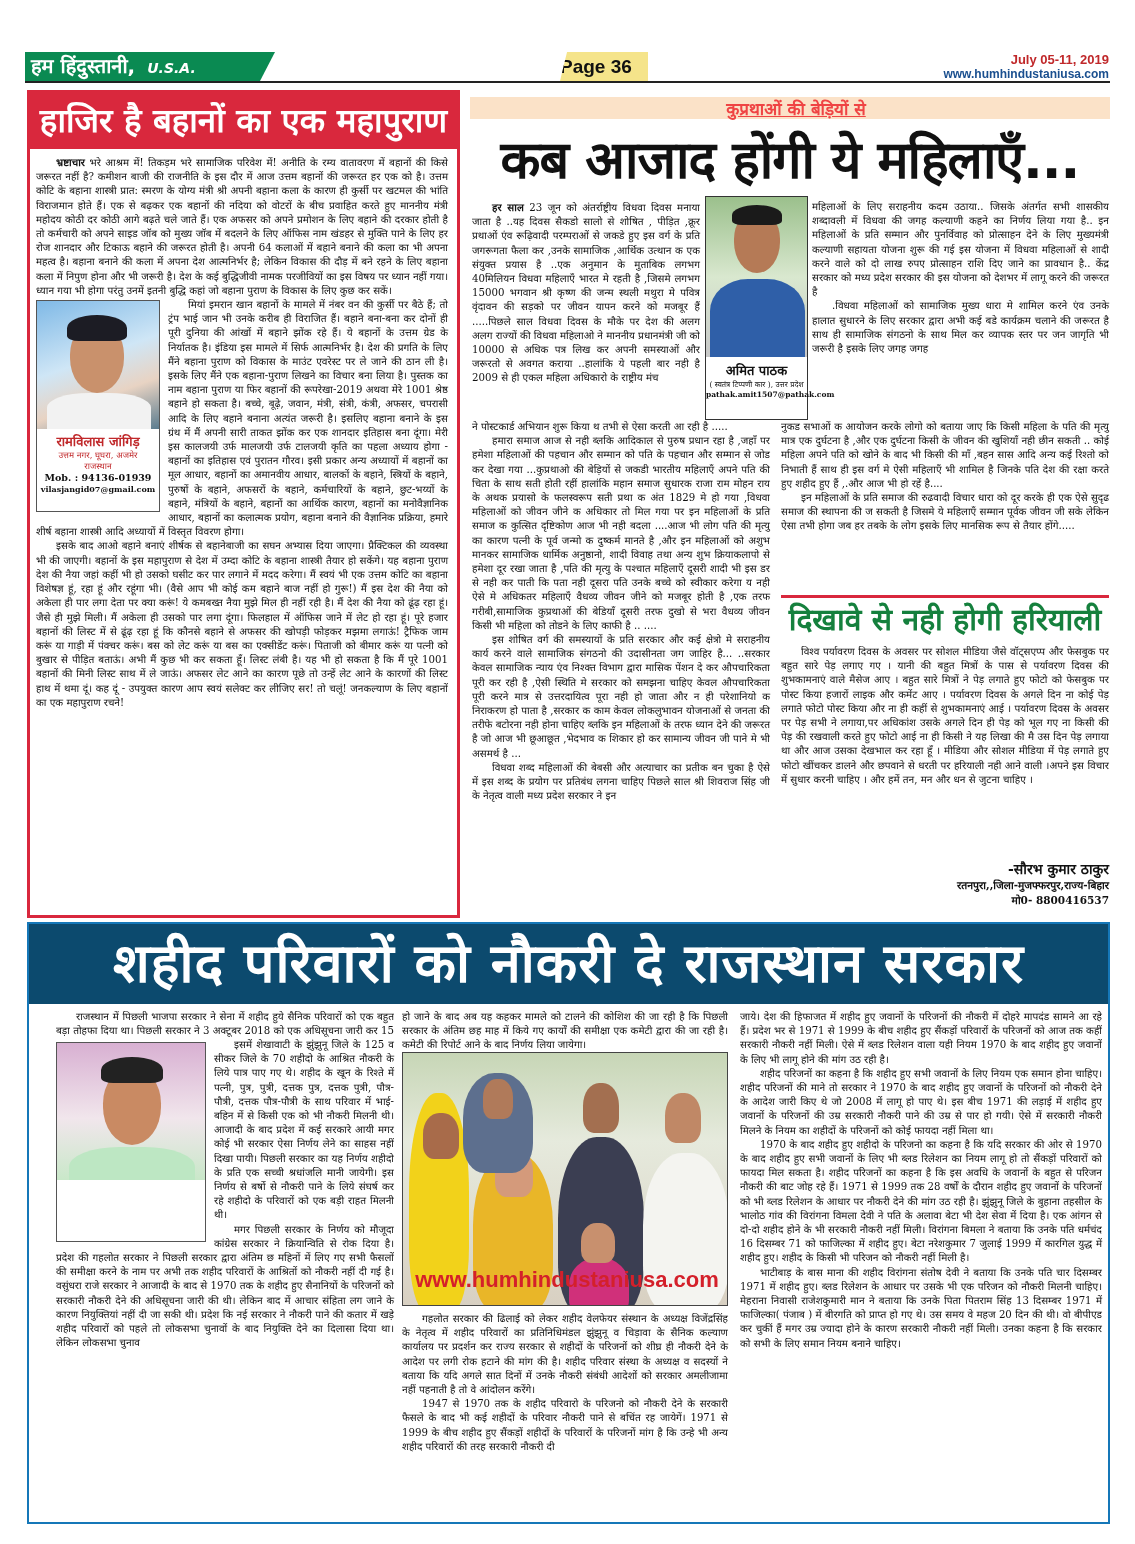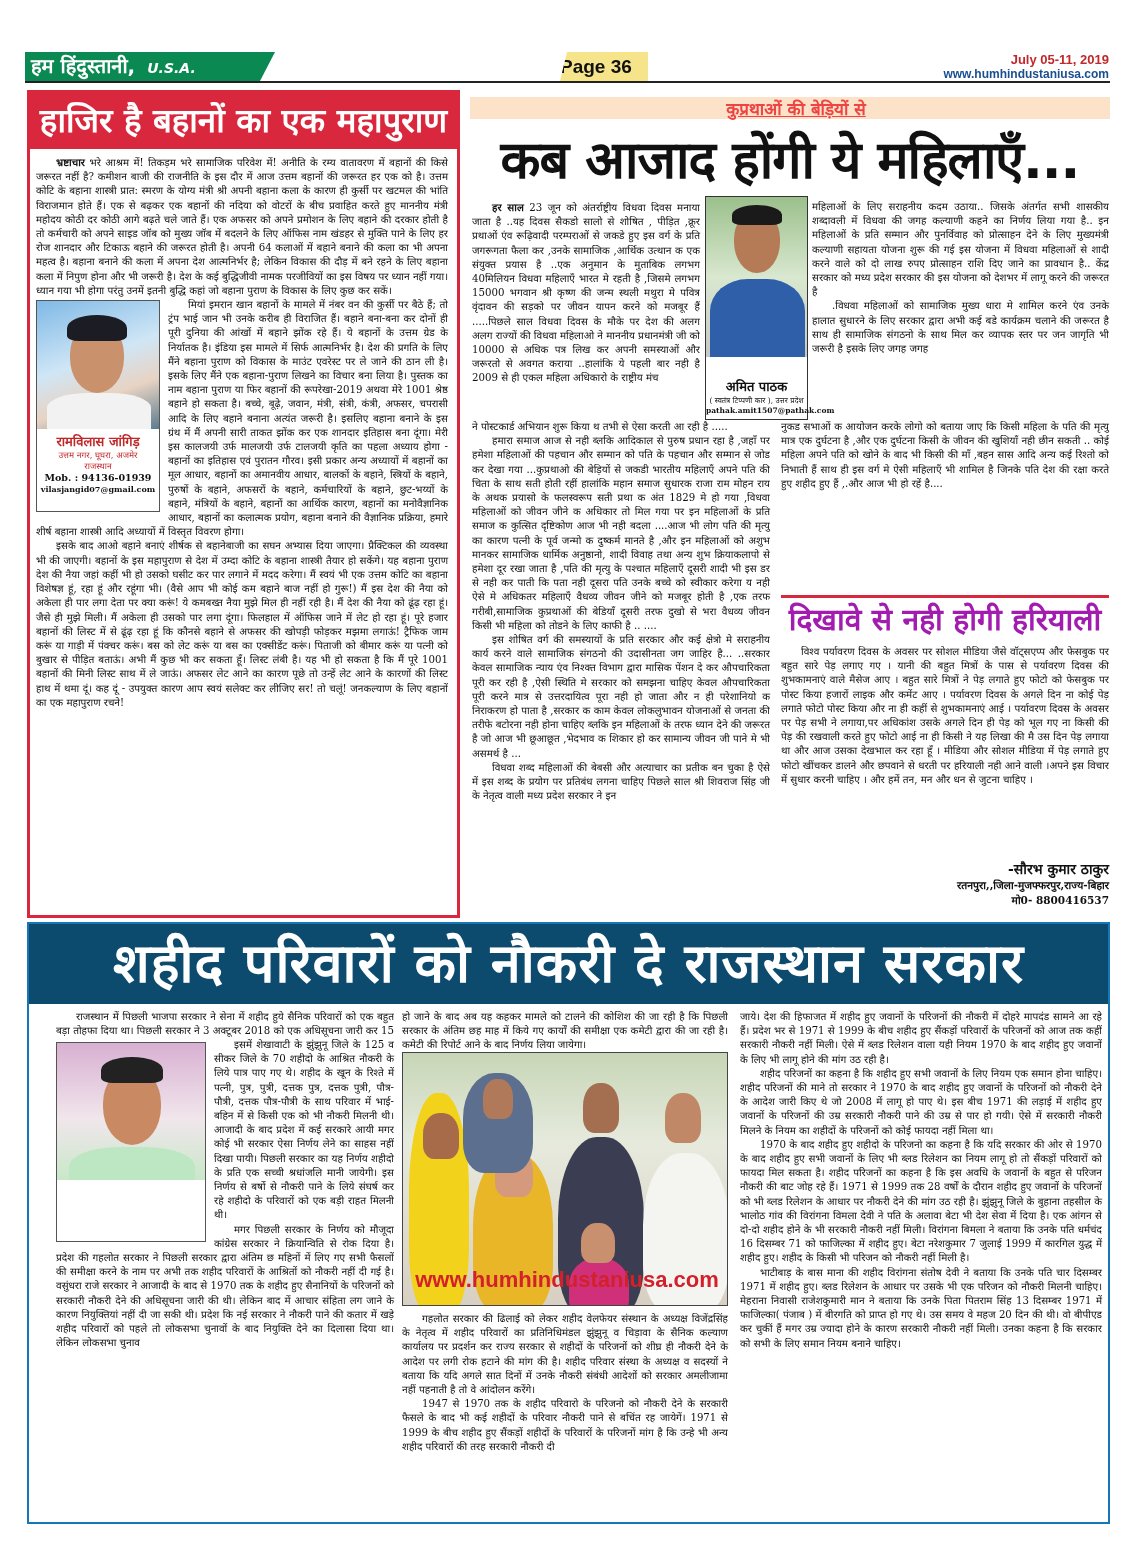--- a/index.html
+++ b/index.html
@@ -36,31 +36,31 @@
 
 #kup-band{left:470px;top:97px;width:640px;height:22px;background:#fbe2c8}
 #kup-sub{left:470px;top:95px;width:652px;text-align:center;font-family:"DejaVu Sans",sans-serif;font-weight:bold;font-size:17px;line-height:28px;color:#ef4444;text-decoration:underline}
 #kup-title{left:470px;top:128px;width:640px;text-align:center;font-family:"DejaVu Sans",sans-serif;font-weight:bold;font-size:52px;line-height:64px;color:#111;letter-spacing:-1px}
 #kup-col1{left:472px;top:200px;width:228px}
 #kup-photo{left:705px;top:196px;width:103px;height:224px;border:1px solid #333;background:#fff}
 #kup-photo .img{height:160px;background:linear-gradient(180deg,#9bc08c 0%,#d9e8cf 50%,#c8c8c8 100%);position:relative;overflow:hidden}
 #kup-photo .face{position:absolute;left:28px;top:14px;width:46px;height:62px;border-radius:45% 45% 50% 50%;background:#b57a56}
 #kup-photo .hair{position:absolute;left:26px;top:8px;width:50px;height:20px;border-radius:50% 50% 20% 20%;background:#1a1a1a}
 #kup-photo .shirt{position:absolute;left:4px;top:82px;width:95px;height:80px;border-radius:40% 40% 0 0;background:#2f5fa8}
-#kup-photo .cap{text-align:center;padding-top:20px}
+#kup-photo .cap{text-align:center;padding-top:4px}
 #kup-photo .cap-name{color:#111;font-size:13px}
 #kup-photo .cap-sub{color:#111;font-size:7.5px}
 #kup-photo .cap-mail{font-size:7.5px}
 #kup-col3a{left:812px;top:200px;width:297px}
 #kup-bottom{left:472px;top:420px;width:298px}
 #kup-right-b{left:781px;top:420px;width:328px}
 
 
 #dik-rule{left:781px;top:595px;width:328px;height:3px;background:#d9283d}
-#dik-title{left:781px;top:600px;width:328px;font-family:"DejaVu Sans",sans-serif;font-weight:bold;font-size:30px;line-height:40px;color:#a21caf;text-align:center}
+#dik-title{left:781px;top:600px;width:328px;font-family:"DejaVu Sans",sans-serif;font-weight:bold;font-size:30px;line-height:40px;color:#15803d;text-align:center}
 #dik-body{left:781px;top:645px;width:328px}
 #dik-author{left:781px;top:860px;width:328px;text-align:right}
 #dik-author .n{font-weight:bold;font-size:14px;line-height:18px}
 #dik-author .l{font-size:10.5px;line-height:15px;font-weight:bold}
 
 
 #sh-box{left:27px;top:922px;width:1083px;height:602px;border:2px solid #1577b8}
 #sh-head{left:29px;top:924px;width:1079px;height:80px;background:#0c4a6e;color:#fff;font-family:"DejaVu Sans",sans-serif;font-weight:bold;font-size:54px;line-height:80px;text-align:center;letter-spacing:1px}
 #sh-col1{left:56px;top:1010px;width:338px}
 #sh-photo{float:left;width:150px;height:200px;margin:4px 8px 2px 0;border:1px solid #555;background:#fff}
@@ -135,20 +135,21 @@
   <p class="ind">.विधवा महिलाओं को सामाजिक मुख्य धारा मे शामिल करने एंव उनके हालात सुधारने के लिए सरकार द्वारा अभी कई बडे कार्यक्रम चलाने की जरूरत है साथ ही सामाजिक संगठनो के साथ मिल कर व्यापक स्तर पर जन जागृति भी जरूरी है इसके लिए जगह जगह</p>
 </div>
 <div class="abs" id="kup-bottom">
   <p>ने पोस्टकार्ड अभियान शुरू किया थ तभी से ऐसा करती आ रही है .....</p>
   <p class="ind">हमारा समाज आज से नही ब्लकि आदिकाल से पुरुष प्रधान रहा है ,जहाँ पर हमेशा महिलाओं की पहचान और सम्मान को पति के पहचान और सम्मान से जोड कर देखा गया ...कुप्रथाओ की बेड़ियों से जकडी भारतीय महिलाएँ अपने पति की चिता के साथ सती होती रहीं हालांकि महान समाज सुधारक राजा राम मोहन राय के अथक प्रयासो के फलस्वरूप सती प्रथा क अंत 1829 मे हो गया ,विधवा महिलाओं को जीवन जीने क अधिकार तो मिल गया पर इन महिलाओं के प्रति समाज क कुत्सित दृष्टिकोण आज भी नही बदला ....आज भी लोग पति की मृत्यु का कारण पत्नी के पूर्व जन्मो क दुष्कर्म मानते है ,और इन महिलाओं को अशुभ मानकर सामाजिक धार्मिक अनुष्ठानो, शादी विवाह तथा अन्य शुभ क्रियाकलापो से हमेशा दूर रखा जाता है ,पति की मृत्यु के पश्चात महिलाएँ दूसरी शादी भी इस डर से नही कर पाती कि पता नही दूसरा पति उनके बच्चे को स्वीकार करेगा य नही ऐसे मे अधिकतर महिलाएँ वैधव्य जीवन जीने को मजबूर होती है ,एक तरफ गरीबी,सामाजिक कुप्रथाओं की बेडियाँ दूसरी तरफ दुखो से भरा वैधव्य जीवन किसी भी महिला को तोडने के लिए काफी है .. ....</p>
   <p class="ind">इस शोषित वर्ग की समस्यायों के प्रति सरकार और कई क्षेत्रो मे सराहनीय कार्य करने वाले सामाजिक संगठनो की उदासीनता जग जाहिर है... ..सरकार केवल सामाजिक न्याय एंव निश्क्त विभाग द्वारा मासिक पेंशन दे कर औपचारिकता पूरी कर रही है ,ऐसी स्थिति मे सरकार को समझना चाहिए केवल औपचारिकता पूरी करने मात्र से उत्तरदायित्व पूरा नही हो जाता और न ही परेशानियो क निराकरण हो पाता है ,सरकार क काम केवल लोकलुभावन योजनाओं से जनता की तरीफे बटोरना नही होना चाहिए ब्लकि इन महिलाओं के तरफ ध्यान देने की जरूरत है जो आज भी छूआछूत ,भेदभाव क शिकार हो कर सामान्य जीवन जी पाने मे भी असमर्थ है ...</p>
   <p class="ind">विधवा शब्द महिलाओं की बेबसी और अत्याचार का प्रतीक बन चुका है ऐसे में इस शब्द के प्रयोग पर प्रतिबंध लगना चाहिए पिछले साल श्री शिवराज सिंह जी के नेतृत्व वाली मध्य प्रदेश सरकार ने इन</p>
 </div>
 <div class="abs" id="kup-right-b">
   <p>नुकड सभाओं क आयोजन करके लोगो को बताया जाए कि किसी महिला के पति की मृत्यु मात्र एक दुर्घटना है ,और एक दुर्घटना किसी के जीवन की खुशियाँ नही छीन सकती .. कोई महिला अपने पति को खोने के बाद भी किसी की माँ ,बहन सास आदि अन्य कई रिश्तो को निभाती हैं साथ ही इस वर्ग मे ऐसी महिलाएँ भी शामिल है जिनके पति देश की रक्षा करते हुए शहीद हुए हैं ,.और आज भी हो रहें है....</p>
+  <p class="ind">इन महिलाओं के प्रति समाज की रुढवादी विचार धारा को दूर करके ही एक ऐसे सुदृढ समाज की स्थापना की ज सकती है जिसमे ये महिलाएँ सम्मान पूर्वक जीवन जी सके लेकिन ऐसा तभी होगा जब हर तबके के लोग इसके लिए मानसिक रूप से तैयार होंगे.....</p>
 </div>
 
 <div class="abs" id="dik-rule"></div>
 <div class="abs" id="dik-title">दिखावे से नही होगी हरियाली</div>
 <div class="abs" id="dik-body">
   <p class="ind">विश्व पर्यावरण दिवस के अवसर पर सोशल मीडिया जैसे वॉट्सएप्प और फेसबुक पर बहुत सारे पेड़ लगाए गए । यानी की बहुत मित्रों के पास से पर्यावरण दिवस की शुभकामनाएं वाले मैसेज आए । बहुत सारे मित्रों ने पेड़ लगाते हुए फोटो को फेसबुक पर पोस्ट किया हजारों लाइक और कमेंट आए । पर्यावरण दिवस के अगले दिन ना कोई पेड़ लगाते फोटो पोस्ट किया और ना ही कहीं से शुभकामनाएं आई । पर्यावरण दिवस के अवसर पर पेड़ सभी ने लगाया,पर अधिकांश उसके अगले दिन ही पेड़ को भूल गए ना किसी की पेड़ की रखवाली करते हुए फोटो आई ना ही किसी ने यह लिखा की मै उस दिन पेड़ लगाया था और आज उसका देखभाल कर रहा हूँ । मीडिया और सोशल मीडिया में पेड़ लगाते हुए फोटो खींचकर डालने और छपवाने से धरती पर हरियाली नही आने वाली ।अपने इस विचार में सुधार करनी चाहिए । और हमें तन, मन और धन से जुटना चाहिए ।</p>
 </div>
 <div class="abs" id="dik-author">
   <div class="n">-सौरभ कुमार ठाकुर</div>
   <div class="l">रतनपुरा,,जिला-मुजफ्फरपुर,राज्य-बिहार</div>

